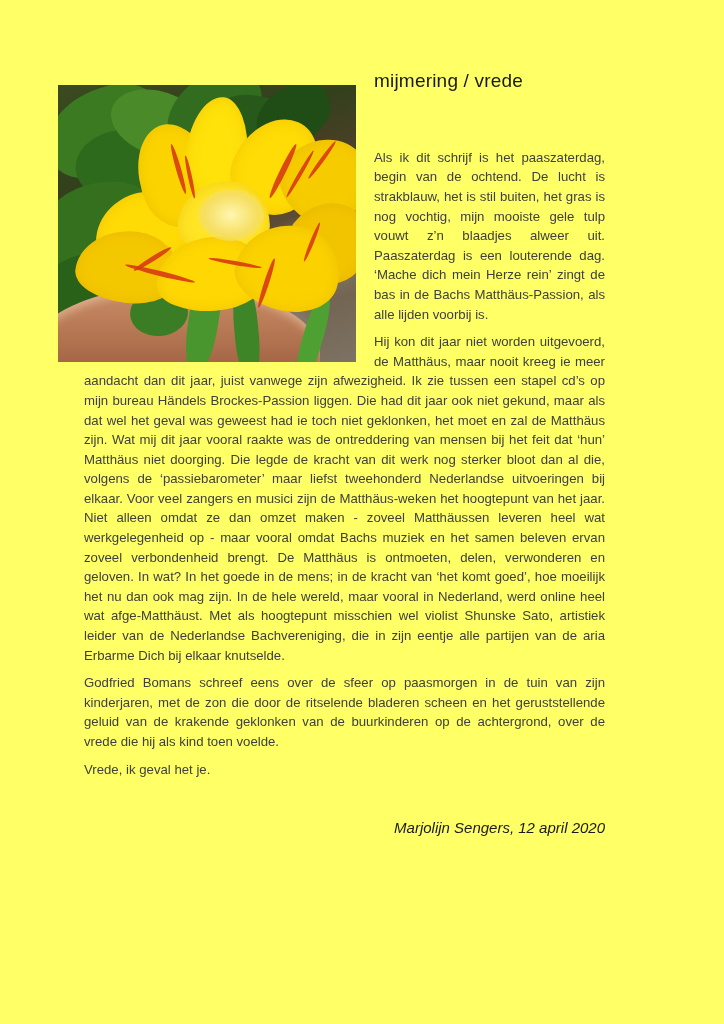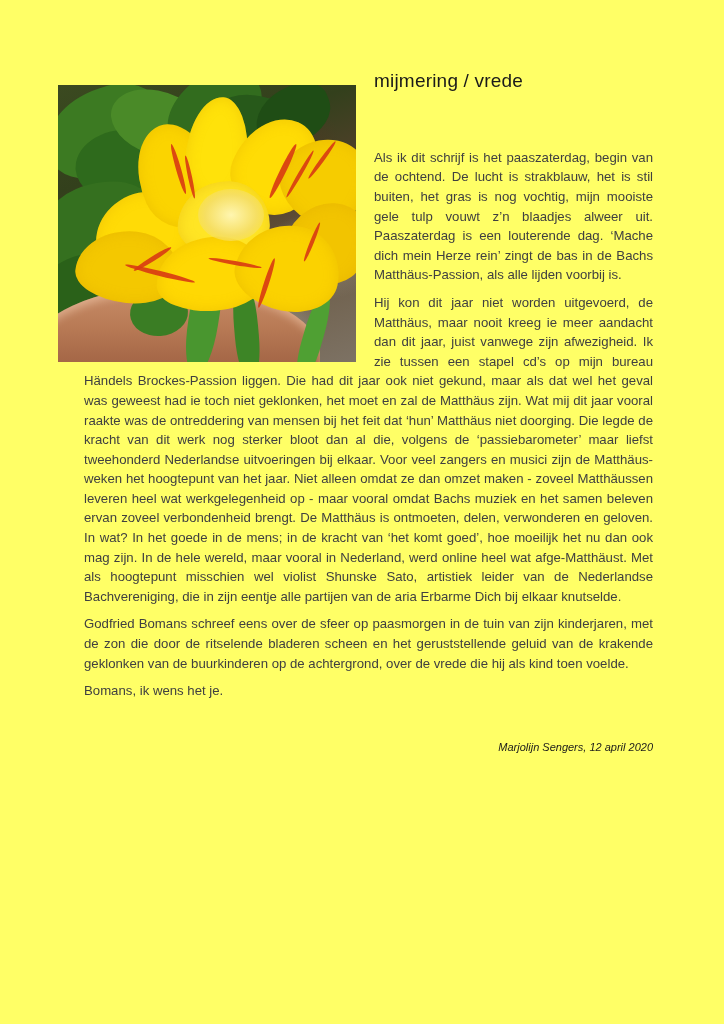--- a/index.html
+++ b/index.html
@@ -147,33 +147,33 @@
 
   .body-text {
     color: #404040;
     font-size: 13.2px;
     line-height: 19.6px;
     text-align: justify;
     margin: 0;
   }
 
   .content {
-    padding: 0 71px 0 84px;
+    padding: 0 119px 0 84px;
     box-sizing: border-box;
   }
 
   .p-first { margin-top: 55px; }
   .p-gap   { margin-top: 8px; }
 
   .signature {
     clear: both;
     margin-top: 40px;
     text-align: right;
     font-style: italic;
-    font-size: 11px;
+    font-size: 15px;
     color: #1a1a1a;
   }
 </style>
 </head>
 <body>
 
 <div class="page">
 
   <div class="photo-wrap">
     <div class="photo">
@@ -220,18 +220,18 @@
       <div class="ph-streak r10"></div>
     </div>
   </div>
 
   <div class="content">
     <h1 class="title">mijmering / vrede</h1>
 
     <p class="body-text p-first">Als ik dit schrijf is het paaszaterdag, begin van de ochtend. De lucht is strakblauw, het is stil buiten, het gras is nog vochtig, mijn mooiste gele tulp vouwt z’n blaadjes alweer uit. Paaszaterdag is een louterende dag. ‘Mache dich mein Herze rein’ zingt de bas in de Bachs Matthäus-Passion, als alle lijden voorbij is.</p>
     <p class="body-text p-gap">Hij kon dit jaar niet worden uitgevoerd, de Matthäus, maar nooit kreeg ie meer aandacht dan dit jaar, juist vanwege zijn afwezigheid. Ik zie tussen een stapel cd’s op mijn bureau Händels Brockes-Passion liggen. Die had dit jaar ook niet gekund, maar als dat wel het geval was geweest had ie toch niet geklonken, het moet en zal de Matthäus zijn. Wat mij dit jaar vooral raakte was de ontreddering van mensen bij het feit dat ‘hun’ Matthäus niet doorging. Die legde de kracht van dit werk nog sterker bloot dan al die, volgens de ‘passiebarometer’ maar liefst tweehonderd Nederlandse uitvoeringen bij elkaar. Voor veel zangers en musici zijn de Matthäus-weken het hoogtepunt van het jaar. Niet alleen omdat ze dan omzet maken - zoveel Matthäussen leveren heel wat werkgelegenheid op - maar vooral omdat Bachs muziek en het samen beleven ervan zoveel verbondenheid brengt. De Matthäus is ontmoeten, delen, verwonderen en geloven. In wat? In het goede in de mens; in de kracht van ‘het komt goed’, hoe moeilijk het nu dan ook mag zijn. In de hele wereld, maar vooral in Nederland, werd online heel wat afge-Matthäust. Met als hoogtepunt misschien wel violist Shunske Sato, artistiek leider van de Nederlandse Bachvereniging, die in zijn eentje alle partijen van de aria Erbarme Dich bij elkaar knutselde.</p>
     <p class="body-text p-gap">Godfried Bomans schreef eens over de sfeer op paasmorgen in de tuin van zijn kinderjaren, met de zon die door de ritselende bladeren scheen en het geruststellende geluid van de krakende geklonken van de buurkinderen op de achtergrond, over de vrede die hij als kind toen voelde.</p>
-    <p class="body-text p-gap">Bomans, ik wens het je.</p>
+    <p class="body-text p-gap">Vrede, ik geval het je.</p>
 
     <div class="signature">Marjolijn Sengers, 12 april 2020</div>
   </div>
 
 </div>
 
 </body></html>

